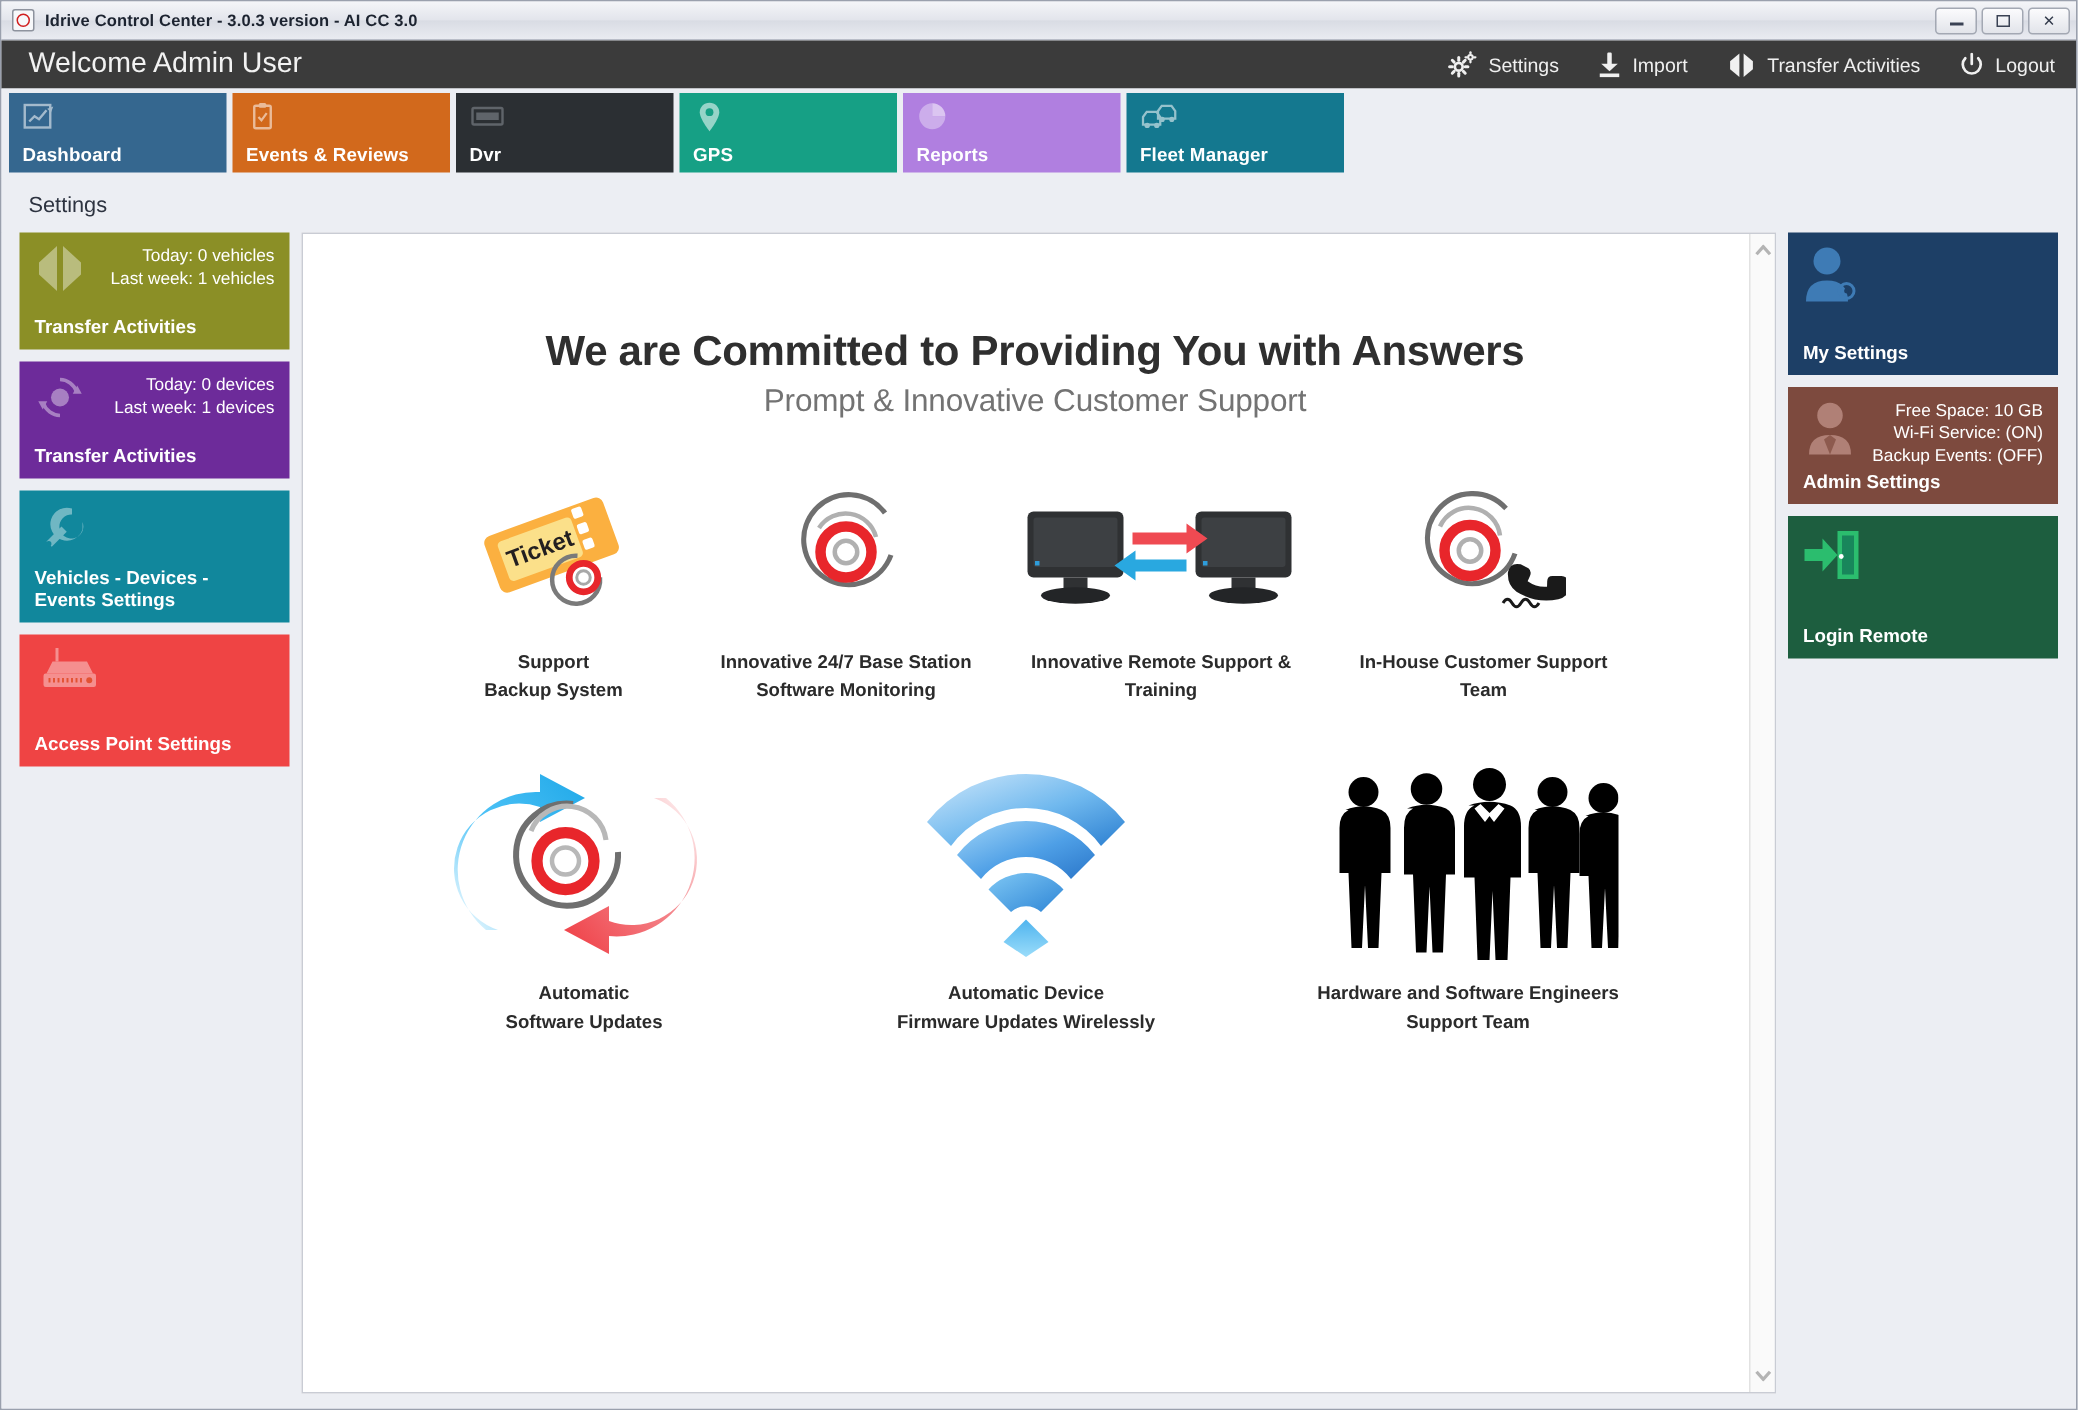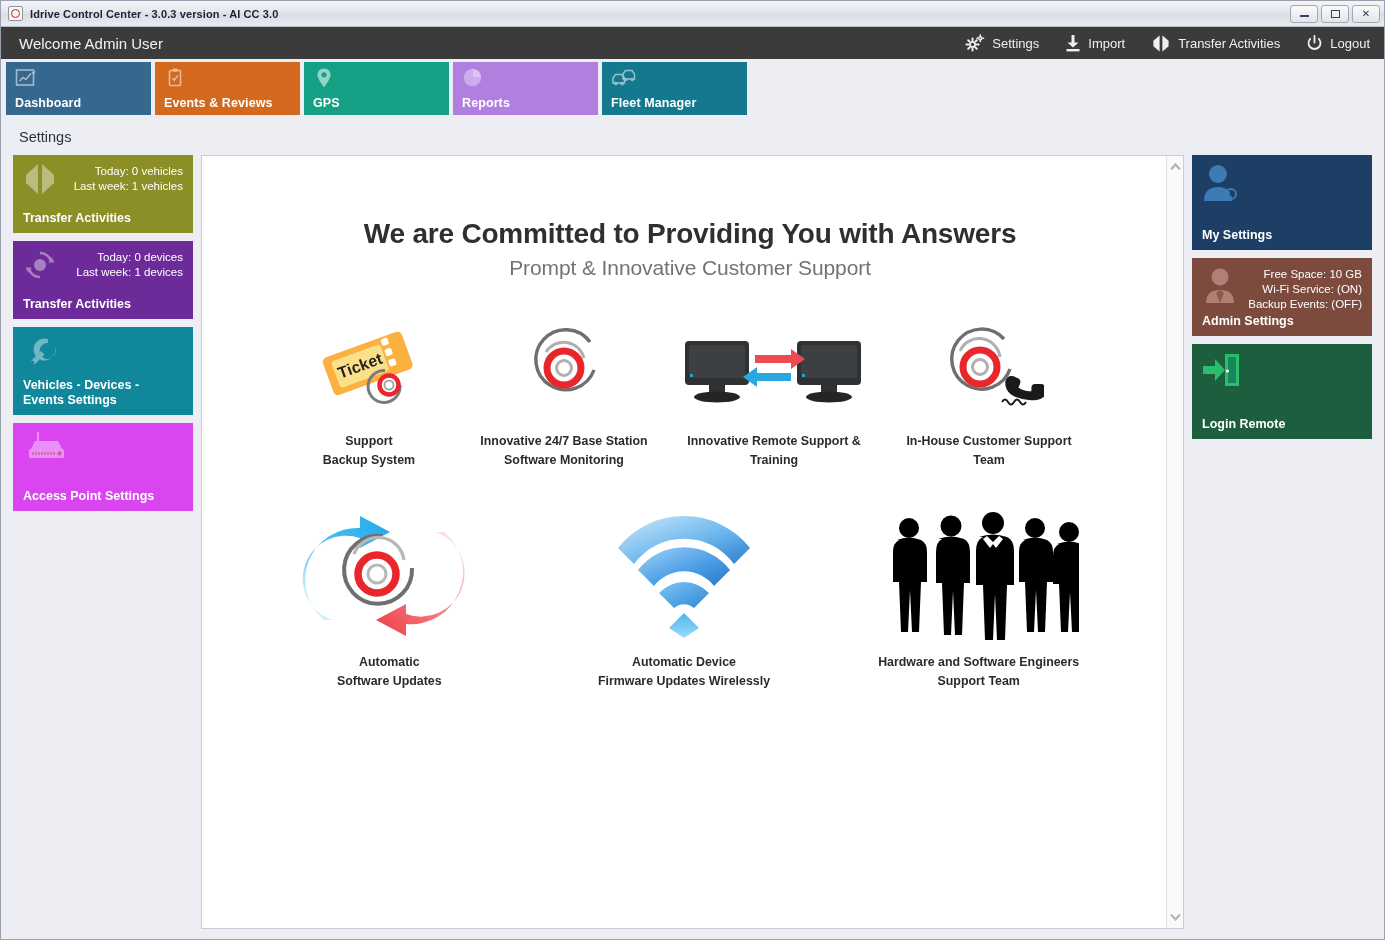--- a/index.html
+++ b/index.html
@@ -54,21 +54,21 @@
   .win-btn .glyph-max { width: 9px; height: 8px; border: 1.6px solid #3a4254; }
 
   
   #header-bar {
     height: 32px; flex: 0 0 32px;
     background: #3b3b3b;
     display: flex; align-items: center;
     padding: 0 14px 0 18px;
     color: #ffffff;
   }
-  #welcome-text { font-size: 15px; color: #f2f2f2; }
+  #welcome-text { font-size: 19px; color: #f2f2f2; }
   #header-actions { margin-left: auto; display: flex; align-items: center; gap: 26px; }
   .header-action {
     display: flex; align-items: center; gap: 7px;
     font-size: 13px; color: #f0f0f0; cursor: pointer;
   }
   .header-action svg { display: block; }
 
   
   #nav-tabs {
     flex: 0 0 60px; height: 60px;
@@ -291,20 +291,29 @@
       <span class="tab-icon">
         <svg width="22" height="22" viewBox="0 0 22 22">
           <rect x="5.5" y="3.5" width="11" height="15" rx="1" fill="none" stroke="#ffffff" stroke-width="1.6"></rect>
           <rect x="8.5" y="1.6" width="5" height="3.2" rx="1" fill="#ffffff"></rect>
           <polyline points="8.3,11 10.3,13.2 13.8,8.4" fill="none" stroke="#ffffff" stroke-width="1.5"></polyline>
         </svg>
       </span>
       <span class="tab-label">Events &amp; Reviews</span>
     </div>
 
+    <div class="nav-tab" style="background:#2b2f33">
+      <span class="tab-icon">
+        <svg width="24" height="22" viewBox="0 0 24 22">
+          <rect x="2" y="5" width="20" height="11" rx="1" fill="none" stroke="#8b9097" stroke-width="1.6"></rect>
+          <rect x="4.5" y="8" width="15" height="5" fill="#8b9097"></rect>
+        </svg>
+      </span>
+      <span class="tab-label">Dvr</span>
+    </div>
 
     <div class="nav-tab" style="background:#16a085">
       <span class="tab-icon">
         <svg width="22" height="22" viewBox="0 0 22 22">
           <path d="M11 1.5 C7.3 1.5 4.5 4.3 4.5 7.8 C4.5 12.2 11 20.5 11 20.5 C11 20.5 17.5 12.2 17.5 7.8 C17.5 4.3 14.7 1.5 11 1.5 Z" fill="#ffffff"></path>
           <circle cx="11" cy="7.8" r="2.6" fill="#16a085"></circle>
         </svg>
       </span>
       <span class="tab-label">GPS</span>
     </div>
@@ -378,21 +387,21 @@
         <span class="tile-glyph">
           <svg width="40" height="36" viewBox="0 0 40 36">
             <path d="M26 4 A11 11 0 1 0 33 18 L33 13 A8 8 0 1 1 26 8 Z" fill="#ffffff"></path>
             <path d="M19 16 L9 26 L12.5 29.5 L22.5 19.5 Z" fill="#ffffff"></path>
             <circle cx="10.5" cy="27.5" r="1.8" fill="#11879c"></circle>
           </svg>
         </span>
         <div class="tile-title">Vehicles - Devices - Events Settings</div>
       </div>
 
-      <div class="tile" style="background:#d946ef;height:88px">
+      <div class="tile" style="background:#ef4444;height:88px">
         <span class="tile-glyph">
           <svg width="46" height="36" viewBox="0 0 46 36">
             <path d="M9 18 L13 10 L36 10 L40 18 Z" fill="#ffffff"></path>
             <rect x="7" y="18" width="35" height="9" rx="1.5" fill="#ffffff"></rect>
             <g stroke="#d2691c" stroke-width="1.3">
               <line x1="11" y1="21" x2="11" y2="24"></line>
                 <line x1="14" y1="21" x2="14" y2="24"></line>
               <line x1="17" y1="21" x2="17" y2="24"></line>
                 <line x1="20" y1="21" x2="20" y2="24"></line>
               <line x1="23" y1="21" x2="23" y2="24"></line>

